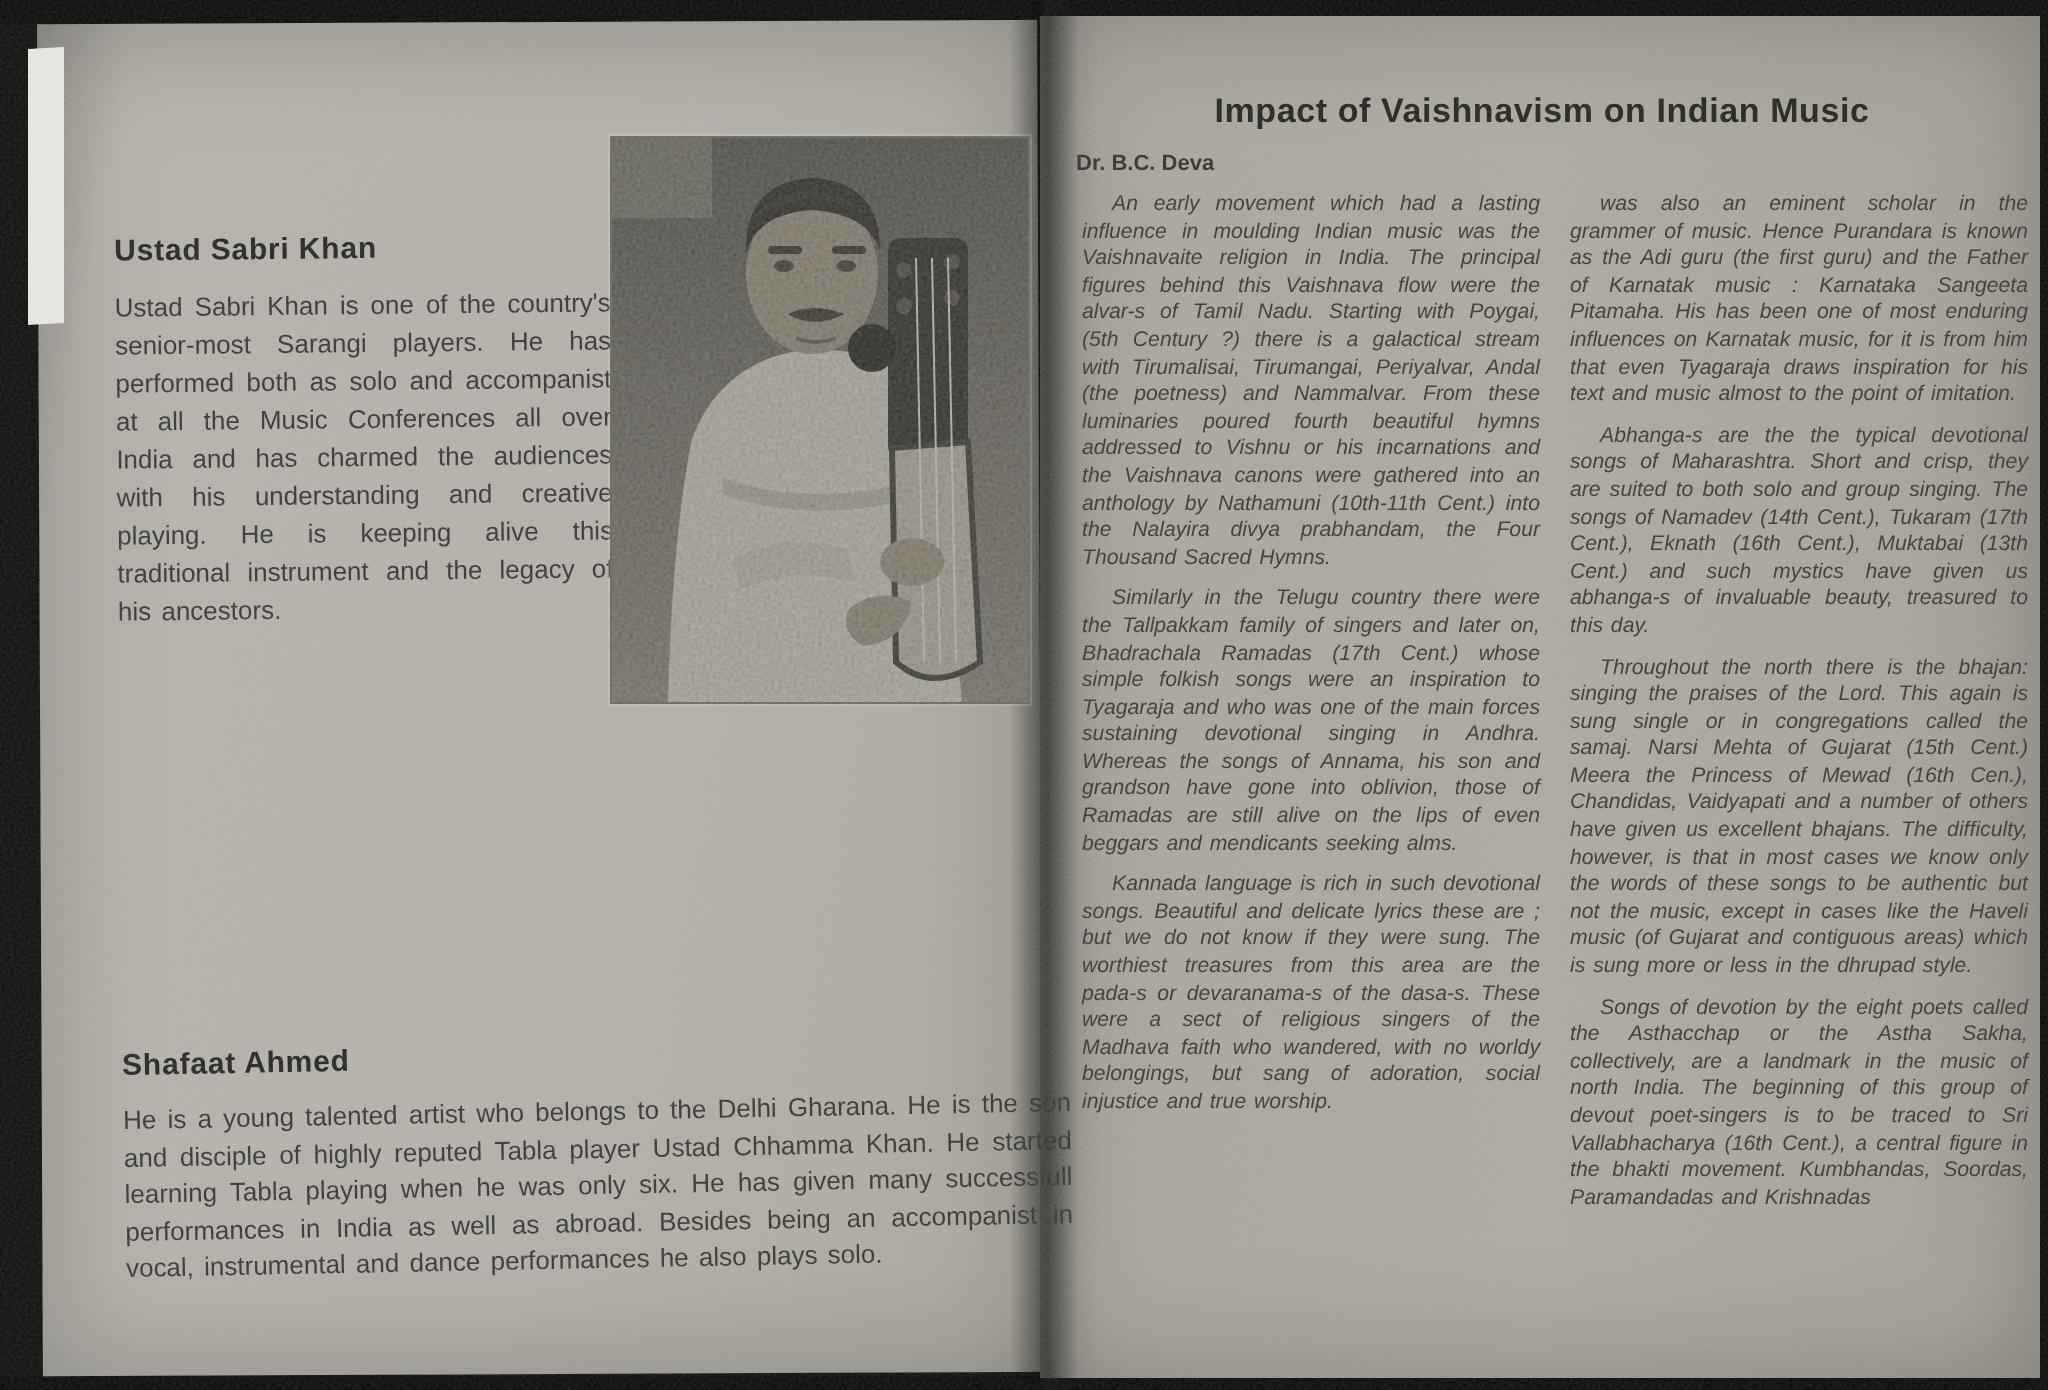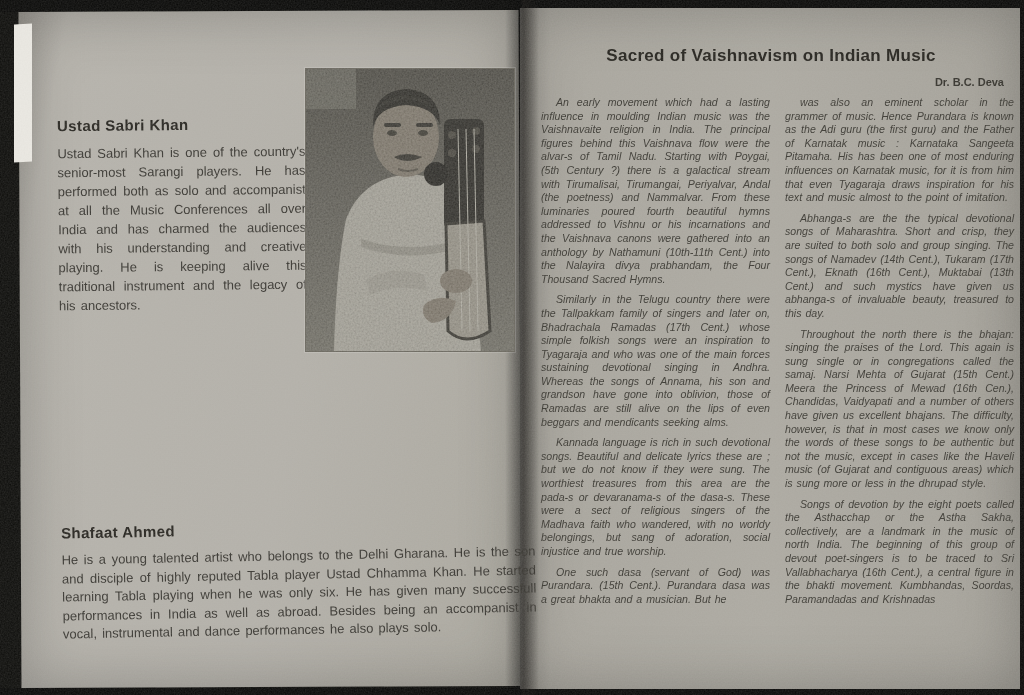--- a/index.html
+++ b/index.html
@@ -27,21 +27,21 @@
   #shafaat-block .body-text{font-size:13px;line-height:18.5px;}
 
   
   #photo{position:absolute;left:305px;top:68px;width:208px;height:282px;
     border:1px solid #6b685f;box-shadow:0 0 0 1px rgba(255,255,255,.15), inset 0 0 30px rgba(0,0,0,.45);
     overflow:hidden;}
 
   
   #rp-title{position:absolute;left:538px;top:46px;width:466px;text-align:center;
     font-size:17px;font-weight:bold;color:#23211c;letter-spacing:.3px;}
-  #rp-byline{position:absolute;left:538px;top:76px;width:466px;text-align:right;
+  #rp-byline{position:absolute;left:538px;top:76px;width:466px;text-align:left;
     font-size:11px;font-weight:bold;color:#33312b;}
   #rp-cols{position:absolute;left:541px;top:96px;width:474px;display:flex;gap:15px;}
   .col{width:229px;font-style:italic;}
   .col p{font-size:10.6px;line-height:13.6px;text-align:justify;color:#3a3832;
     margin:0 0 7px 0;text-indent:15px;word-spacing:1px;}
 
   #noise-overlay{position:absolute;left:0;top:0;pointer-events:none;opacity:.5;}
 </style>
 </head>
 <body>
@@ -109,29 +109,28 @@
       <path d="M60,210 Q90,196 118,206 L122,222 Q88,214 64,226 Z" fill="#bab6ab"></path>
       <rect x="0" y="0" width="208" height="282" filter="url(#pgrain)" opacity="0.35"></rect>
     </svg>
   </div>
 
   <div id="shafaat-block">
     <h2 class="sec-head">Shafaat Ahmed</h2>
     <div class="body-text">He is a young talented artist who belongs to the Delhi Gharana. He is the son and disciple of highly reputed Tabla player Ustad Chhamma Khan. He started learning Tabla playing when he was only six. He has given many successfull performances in India as well as abroad. Besides being an accompanist in vocal, instrumental and dance performances he also plays solo.</div>
   </div>
 
-  <div id="rp-title">Sacred of Vaishnavism on Indian Music</div>
+  <div id="rp-title">Impact of Vaishnavism on Indian Music</div>
   <div id="rp-byline">Dr. B.C. Deva</div>
 
   <div id="rp-cols">
     <div class="col">
       <p>An early movement which had a lasting influence in moulding Indian music was the Vaishnavaite religion in India. The principal figures behind this Vaishnava flow were the alvar-s of Tamil Nadu. Starting with Poygai, (5th Century ?) there is a galactical stream with Tirumalisai, Tirumangai, Periyalvar, Andal (the poetness) and Nammalvar. From these luminaries poured fourth beautiful hymns addressed to Vishnu or his incarnations and the Vaishnava canons were gathered into an anthology by Nathamuni (10th-11th Cent.) into the Nalayira divya prabhandam, the Four Thousand Sacred Hymns.</p>
       <p>Similarly in the Telugu country there were the Tallpakkam family of singers and later on, Bhadrachala Ramadas (17th Cent.) whose simple folkish songs were an inspiration to Tyagaraja and who was one of the main forces sustaining devotional singing in Andhra. Whereas the songs of Annama, his son and grandson have gone into oblivion, those of Ramadas are still alive on the lips of even beggars and mendicants seeking alms.</p>
       <p>Kannada language is rich in such devotional songs. Beautiful and delicate lyrics these are ; but we do not know if they were sung. The worthiest treasures from this area are the pada-s or devaranama-s of the dasa-s. These were a sect of religious singers of the Madhava faith who wandered, with no worldy belongings, but sang of adoration, social injustice and true worship.</p>
-      <p>One such dasa (servant of God) was Purandara. (15th Cent.). Purandara dasa was a great bhakta and a musician. But he</p>
     </div>
     <div class="col">
       <p>was also an eminent scholar in the grammer of music. Hence Purandara is known as the Adi guru (the first guru) and the Father of Karnatak music : Karnataka Sangeeta Pitamaha. His has been one of most enduring influences on Karnatak music, for it is from him that even Tyagaraja draws inspiration for his text and music almost to the point of imitation.</p>
       <p>Abhanga-s are the the typical devotional songs of Maharashtra. Short and crisp, they are suited to both solo and group singing. The songs of Namadev (14th Cent.), Tukaram (17th Cent.), Eknath (16th Cent.), Muktabai (13th Cent.) and such mystics have given us abhanga-s of invaluable beauty, treasured to this day.</p>
       <p>Throughout the north there is the bhajan: singing the praises of the Lord. This again is sung single or in congregations called the samaj. Narsi Mehta of Gujarat (15th Cent.) Meera the Princess of Mewad (16th Cen.), Chandidas, Vaidyapati and a number of others have given us excellent bhajans. The difficulty, however, is that in most cases we know only the words of these songs to be authentic but not the music, except in cases like the Haveli music (of Gujarat and contiguous areas) which is sung more or less in the dhrupad style.</p>
       <p>Songs of devotion by the eight poets called the Asthacchap or the Astha Sakha, collectively, are a landmark in the music of north India. The beginning of this group of devout poet-singers is to be traced to Sri Vallabhacharya (16th Cent.), a central figure in the bhakti movement. Kumbhandas, Soordas, Paramandadas and Krishnadas</p>
     </div>
   </div>
 
   <svg id="noise-overlay" width="1024" height="695">

